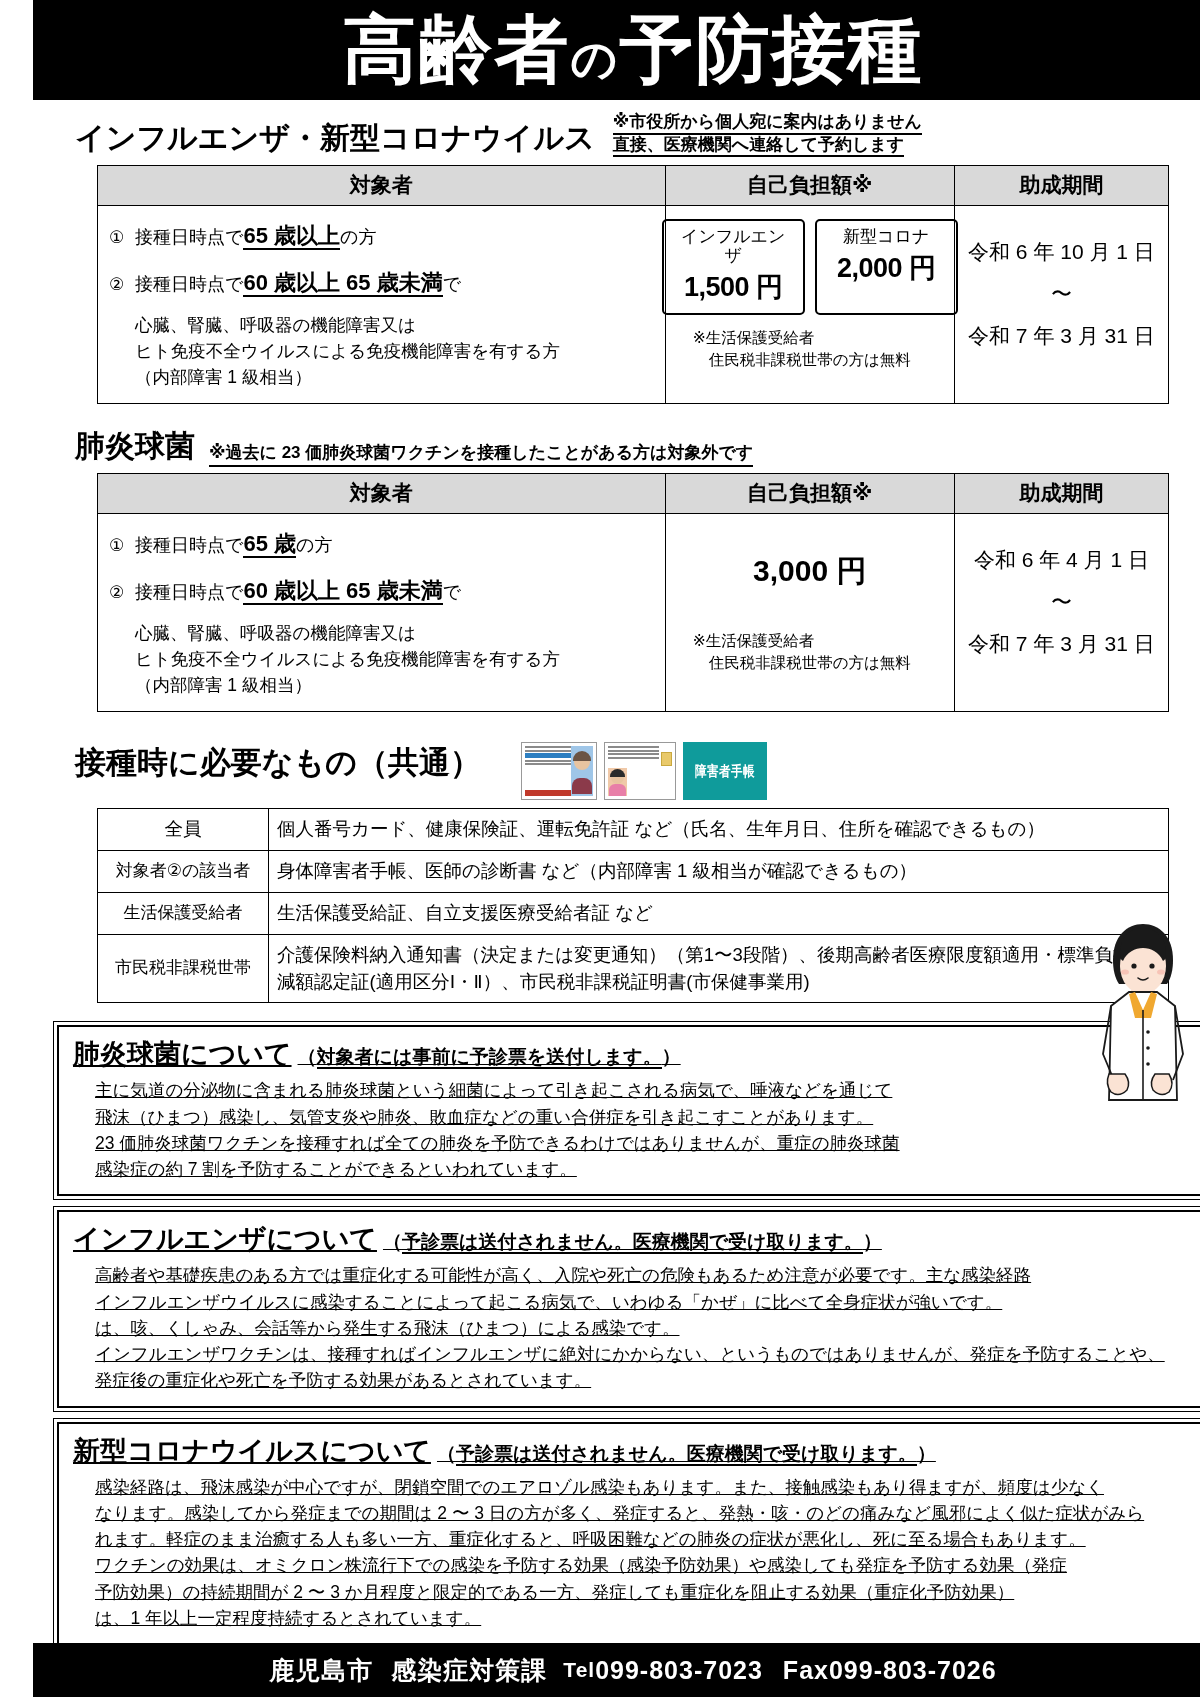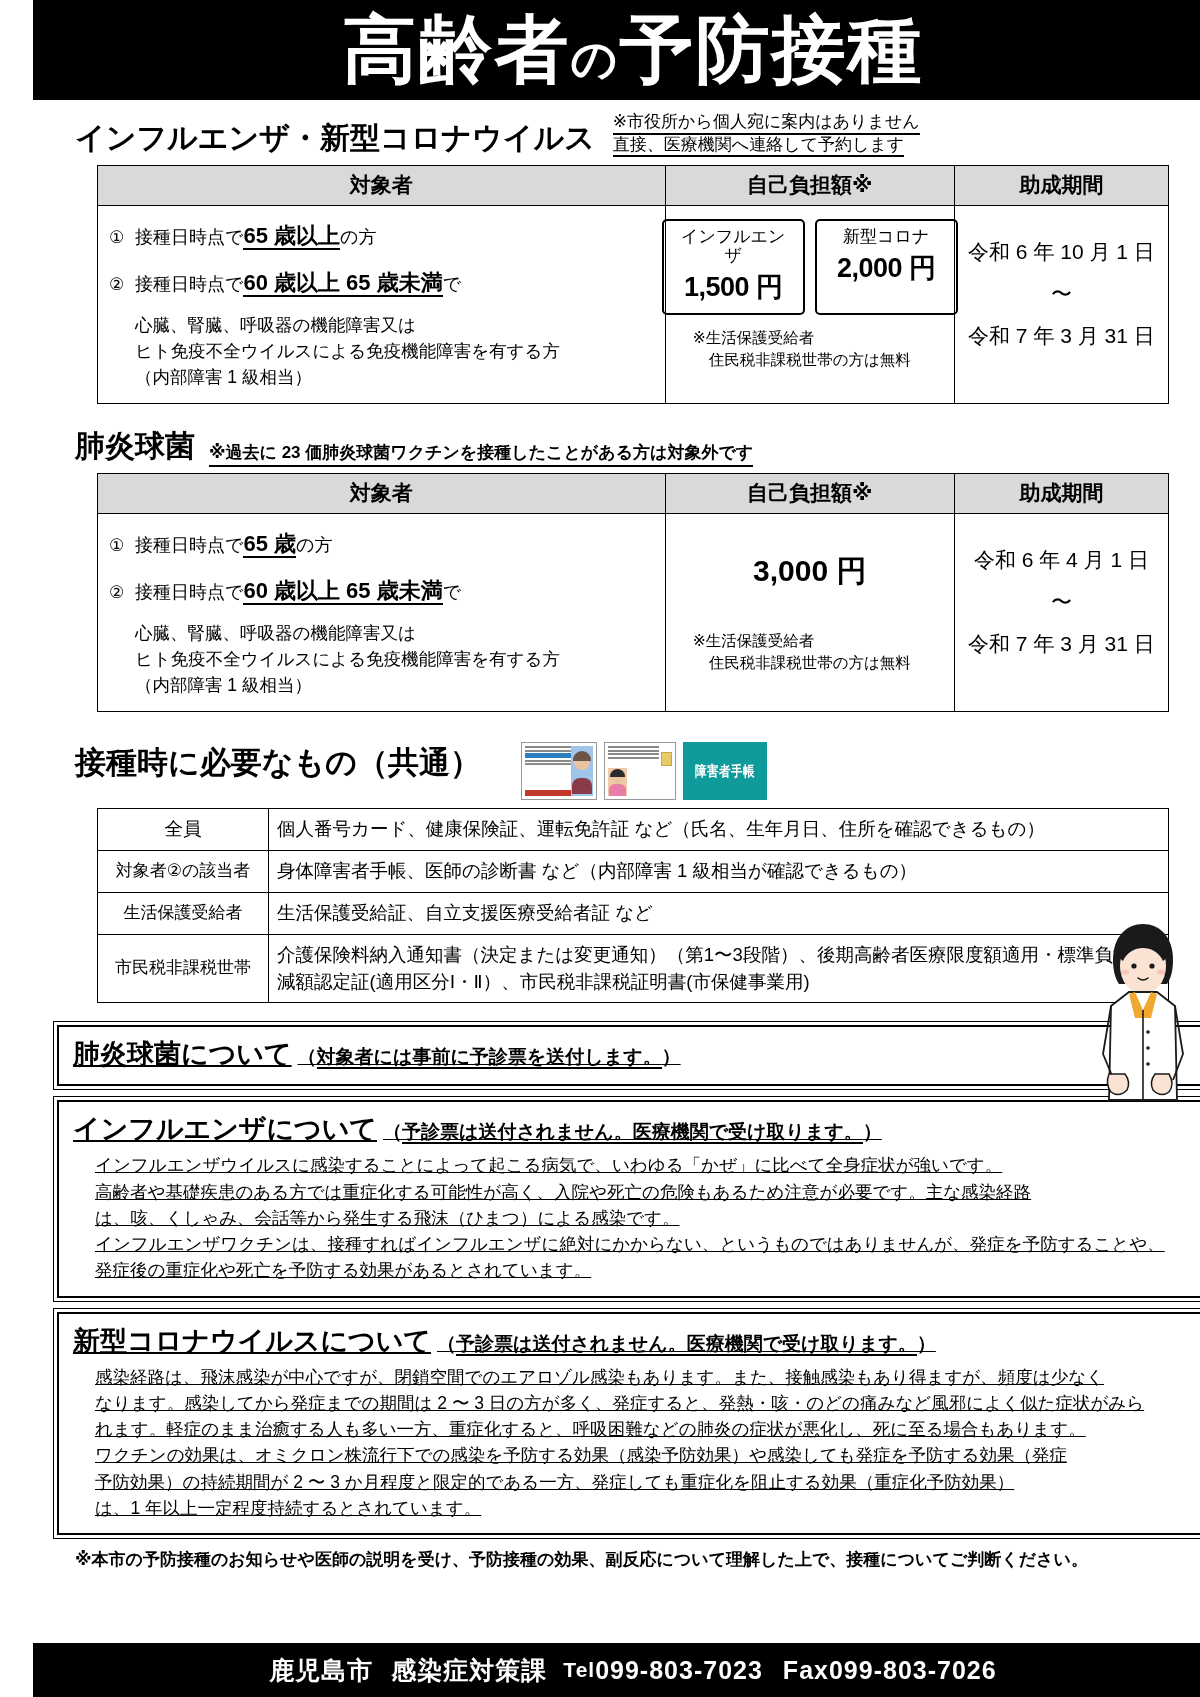--- a/index.html
+++ b/index.html
@@ -25,21 +25,21 @@
   }
   .banner-title .small { font-size:46px; }
 
   
   .sec-head {
     display:flex; align-items:flex-end;
     padding:0 42px; margin-top:12px;
   }
   .sec-head-title { font-size:30px; font-weight:bold; white-space:nowrap; }
   .sec-head-note {
-    margin-left:18px; font-size:17px; font-weight:normal;
+    margin-left:18px; font-size:17px; font-weight:bold;
     line-height:1.22; padding-bottom:2px;
   }
   .sec-head-note div { border-bottom:2px solid #000; display:inline-block; }
 
   .sec-head-note-inline {
     margin-left:14px; font-size:17px; font-weight:bold;
     border-bottom:2px solid #000; padding-bottom:1px;
   }
 
   
@@ -365,30 +365,36 @@
       </table>
   </div>
 
   <div class="info-wrap">
 
     <div class="info-box">
       <div class="info-title-row">
         <span class="info-title">肺炎球菌について</span>
         <span class="info-sub"><span>（</span><u>対象者には事前に予診票を送付します。</u><span>）</span></span>
       </div>
+      <div class="info-body">
+        <p>主に気道の分泌物に含まれる肺炎球菌という細菌によって引き起こされる病気で、唾液などを通じて</p>
+        <p>飛沫（ひまつ）感染し、気管支炎や肺炎、敗血症などの重い合併症を引き起こすことがあります。</p>
+        <p>23 価肺炎球菌ワクチンを接種すれば全ての肺炎を予防できるわけではありませんが、重症の肺炎球菌</p>
+        <p>感染症の約 7 割を予防することができるといわれています。</p>
+      </div>
     </div>
 
     <div class="info-box">
       <div class="info-title-row">
         <span class="info-title">インフルエンザについて</span>
         <span class="info-sub"><span>（</span><u>予診票は送付されません。医療機関で受け取ります。</u><span>）</span></span>
       </div>
       <div class="info-body">
+        <p>高齢者や基礎疾患のある方では重症化する可能性が高く、入院や死亡の危険もあるため注意が必要です。主な感染経路</p>
         <p>インフルエンザウイルスに感染することによって起こる病気で、いわゆる「かぜ」に比べて全身症状が強いです。</p>
-        <p>高齢者や基礎疾患のある方では重症化する可能性が高く、入院や死亡の危険もあるため注意が必要です。主な感染経路</p>
         <p>は、咳、くしゃみ、会話等から発生する飛沫（ひまつ）による感染です。</p>
         <p>インフルエンザワクチンは、接種すればインフルエンザに絶対にかからない、というものではありませんが、発症を予防することや、</p>
         <p>発症後の重症化や死亡を予防する効果があるとされています。</p>
       </div>
     </div>
 
     <div class="info-box">
       <div class="info-title-row">
         <span class="info-title">新型コロナウイルスについて</span>
         <span class="info-sub"><span>（</span><u>予診票は送付されません。医療機関で受け取ります。</u><span>）</span></span>

